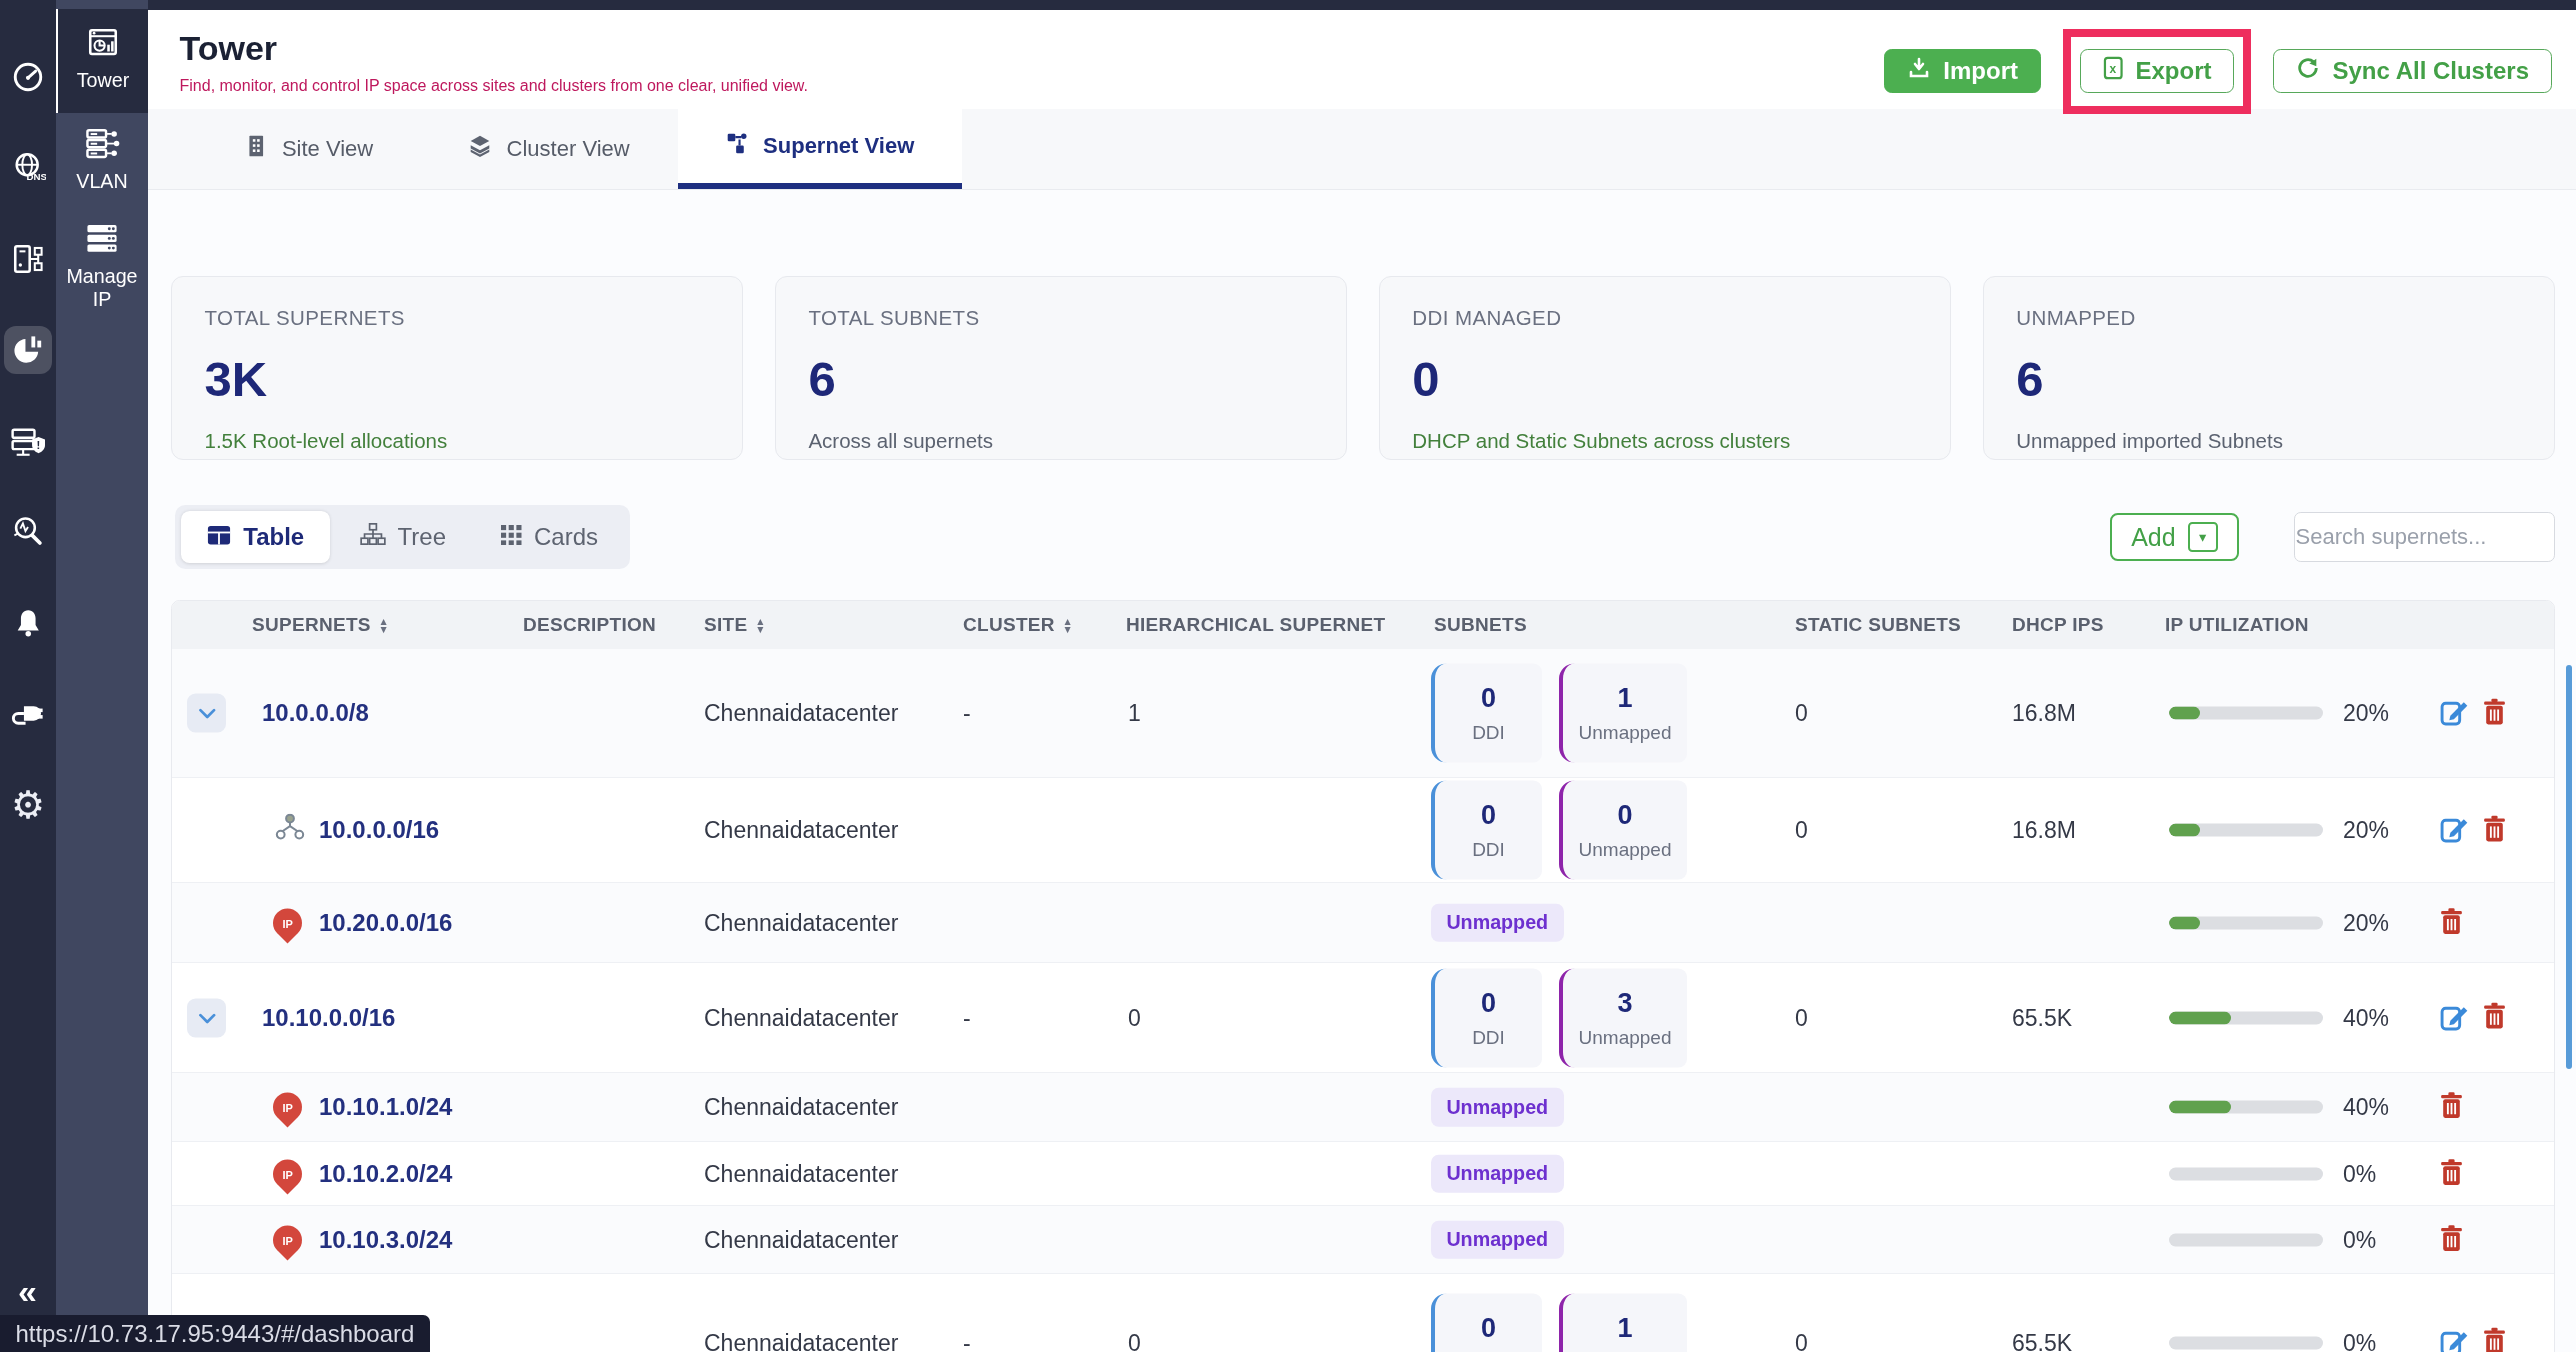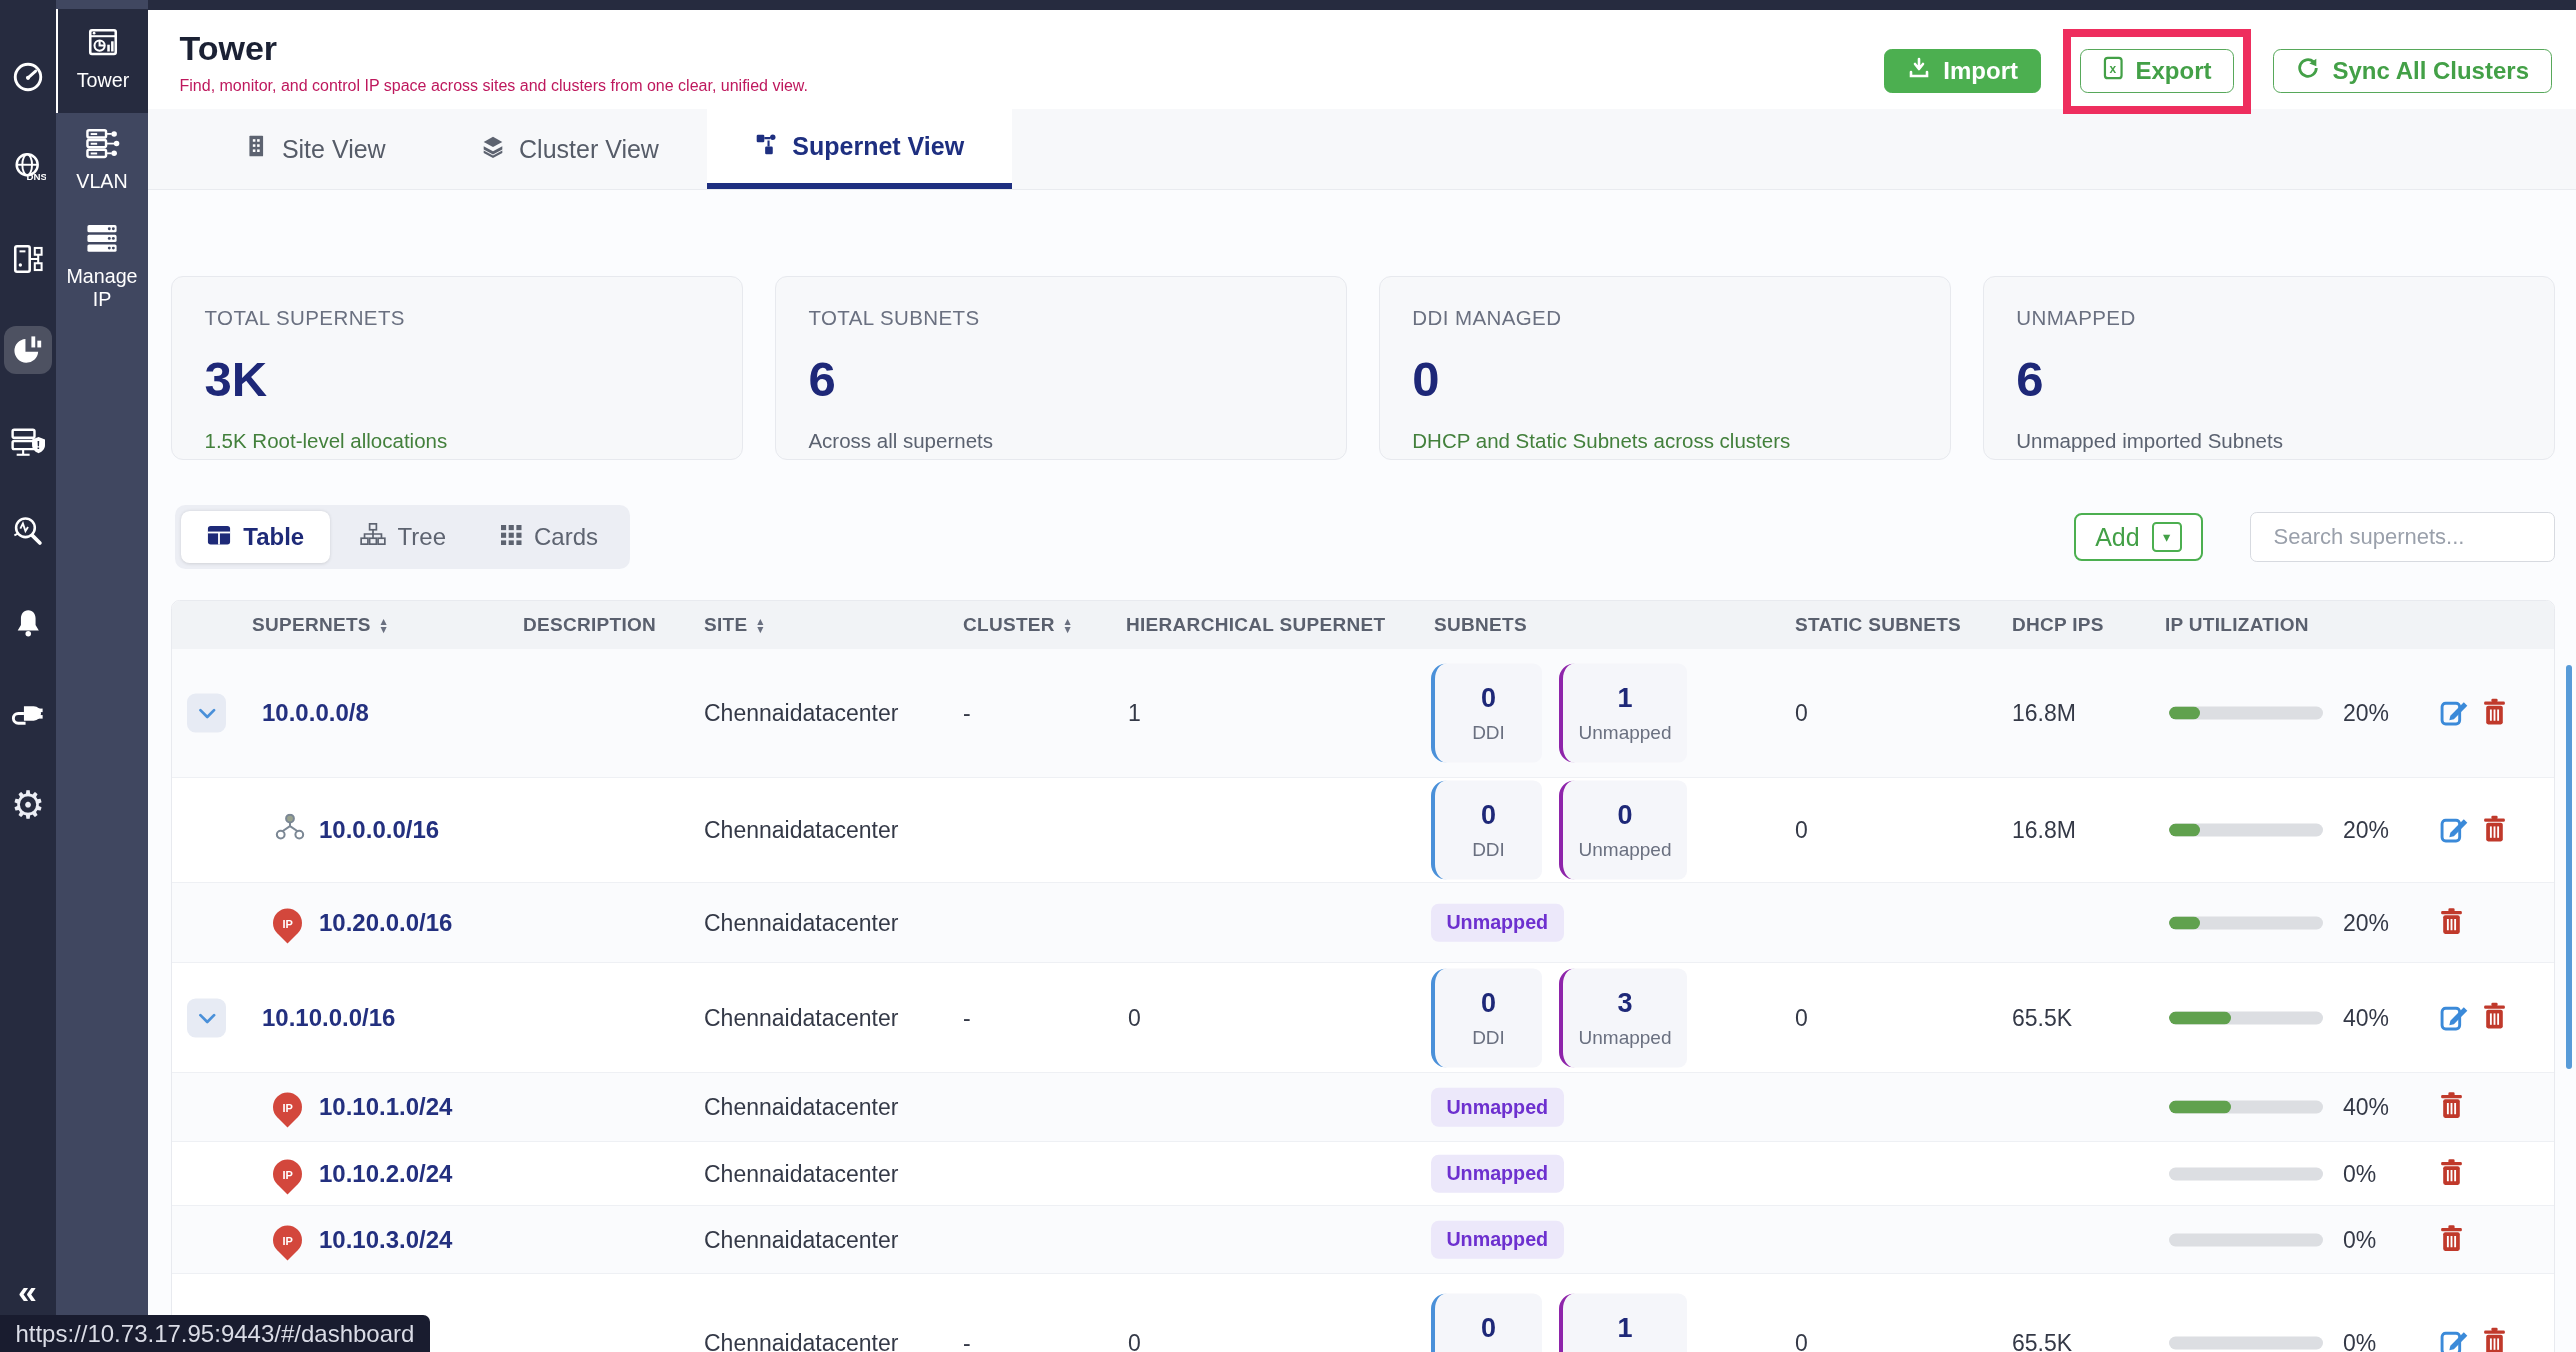--- a/index.html
+++ b/index.html
@@ -27,40 +27,40 @@
   .page-sub{margin:8.6px 0 0 32.5px;font-size:16px;color:#be185d;}
   .header-actions{position:absolute;right:24px;top:39px;display:flex;align-items:center;gap:39px;}
   .btn{display:inline-flex;align-items:center;gap:12px;height:44px;padding:0 22px;border-radius:7.7px;
        font-size:24px;font-weight:bold;cursor:pointer;white-space:nowrap;}
   .btn-solid{background:#4caf50;border:1.7px solid #4caf50;color:#fff;}
   .btn-outline{background:#fff;border:1.7px solid #57a85a;color:#43a047;}
   .export-wrap{position:relative;}
   .annotation{position:absolute;left:-17px;top:-20.5px;right:-17px;bottom:-20.5px;border:8.6px solid #ee2e5e;pointer-events:none;}
   
   .tabs{display:flex;align-items:stretch;height:80px;background:#f7f8fa;border-bottom:1.7px solid #e9ebef;padding-left:51px;}
-  .tab{display:flex;align-items:center;gap:15.4px;padding:0 48px;font-size:25px;color:#565c68;cursor:pointer;box-sizing:border-box;}
+  .tab{display:flex;align-items:center;gap:15.4px;padding:0 48px;font-size:22px;color:#565c68;cursor:pointer;box-sizing:border-box;}
   .tab.active{background:#ffffff;color:#1e2f80;font-weight:bold;border-bottom:6px solid #1e2f80;}
   
   .stats{display:flex;gap:32px;margin:86px 21.4px 0 24px;height:184px;}
   .card{flex:1;background:#f7f8fa;border:1.7px solid #e7e9ee;border-radius:12px;padding:29px 32.5px;box-sizing:border-box;}
   .card .clabel{font-size:20.5px;color:#6a7080;letter-spacing:0.4px;}
   .card .cvalue{font-size:49px;font-weight:bold;color:#1e2878;margin-top:20.5px;}
   .card .ccaption{font-size:20.5px;margin-top:22px;}
   
   .toolbar{display:flex;align-items:center;margin:41px 21.4px 0 24px;height:72px;gap:19px;}
   .vtoggle{display:inline-flex;align-items:center;background:#eceef4;border-radius:10.3px;padding:6px;gap:3.4px;margin-left:4.3px;}
   .vbtn{display:inline-flex;align-items:center;gap:12px;padding:12px 26px;font-size:24px;color:#5d6370;
         border-radius:8.6px;background:transparent;border:none;cursor:pointer;}
   .vbtn.active{background:#ffffff;color:#1e2a78;font-weight:bold;box-shadow:0 0.9px 3.4px rgba(0,0,0,0.12);}
   .add-btn{margin-left:auto;display:inline-flex;align-items:center;gap:12px;height:48px;padding:0 19px;
         background:#fff;border:2.1px solid #4caf50;border-radius:7.7px;color:#43a047;font-size:25px;cursor:pointer;}
   .caret-box{display:inline-flex;align-items:center;justify-content:center;width:26px;height:26px;
         border:2.1px solid #4caf50;border-radius:4.3px;font-size:14.5px;color:#43a047;}
-  .search-input{margin-left:28px;width:257px;height:48px;border:1.7px solid #d7dae0;border-radius:6.8px;
-        font-size:22px;color:#3c414d;padding:0 23px;outline:none;background:#fff;
+  .search-input{margin-left:36px;width:257px;height:48px;border:1.7px solid #d7dae0;border-radius:6.8px;
+        font-size:22px;color:#3c414d;padding:0 1px;outline:none;background:#fff;
         font-family:"Liberation Sans","DejaVu Sans",sans-serif;}
   .search-input::placeholder{color:#9aa0ab;}
   
   .table-wrap{margin:27px 21.4px 0 24px;width:2384px;height:754px;background:#fff;
         border:0.9px solid #e8eaef;border-radius:8.6px 8.6px 0 0;overflow:hidden;box-sizing:border-box;position:relative;}
   .thead{position:relative;height:48px;background:#f1f3f6;}
   .th{position:absolute;top:0;line-height:48px;font-size:19px;font-weight:bold;color:#5a606e;letter-spacing:0.3px;white-space:nowrap;}
   .sorter{display:inline-flex;flex-direction:column;font-size:10.3px;line-height:8.6px;color:#6a7080;margin-left:7.7px;vertical-align:middle;}
   .row{position:relative;border-bottom:0.9px solid #eef0f4;background:#fff;}
   .row.striped{background:#fafbfd;}

